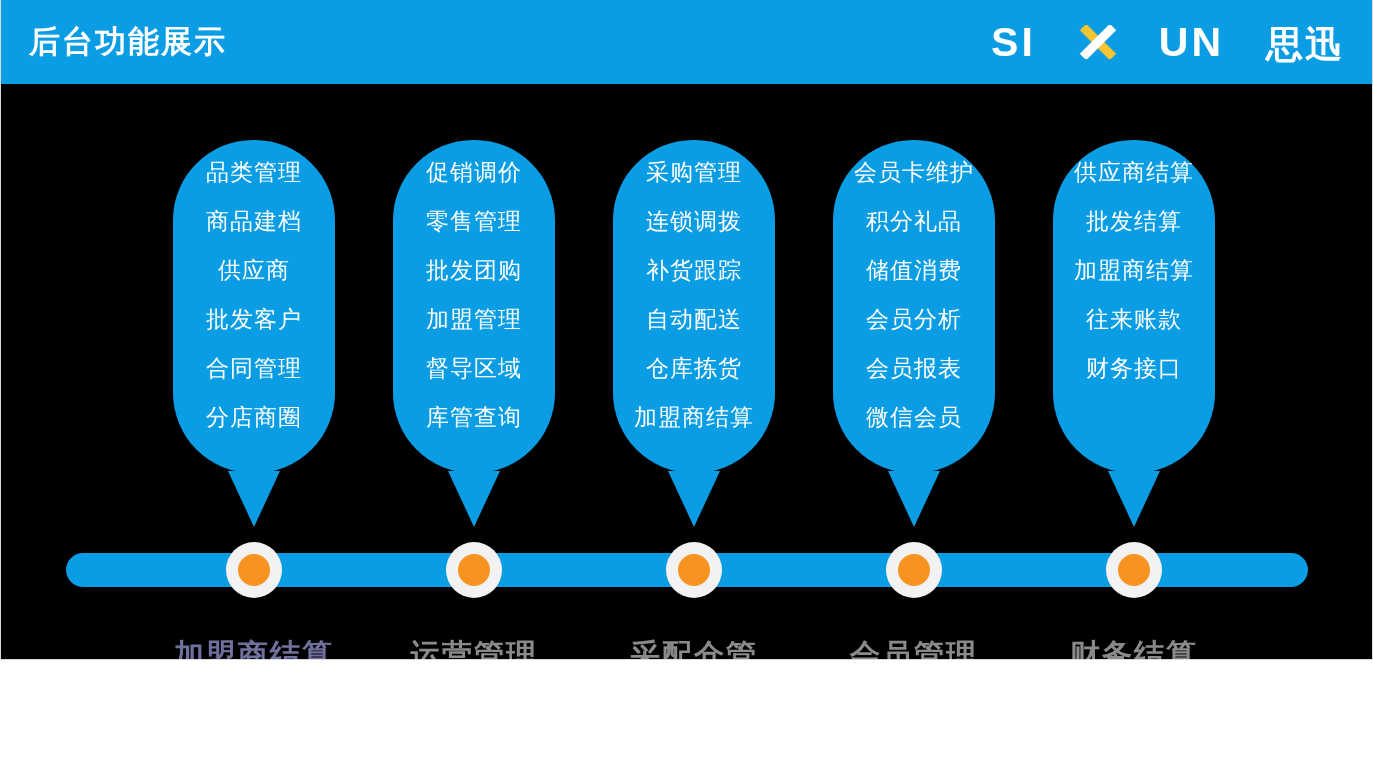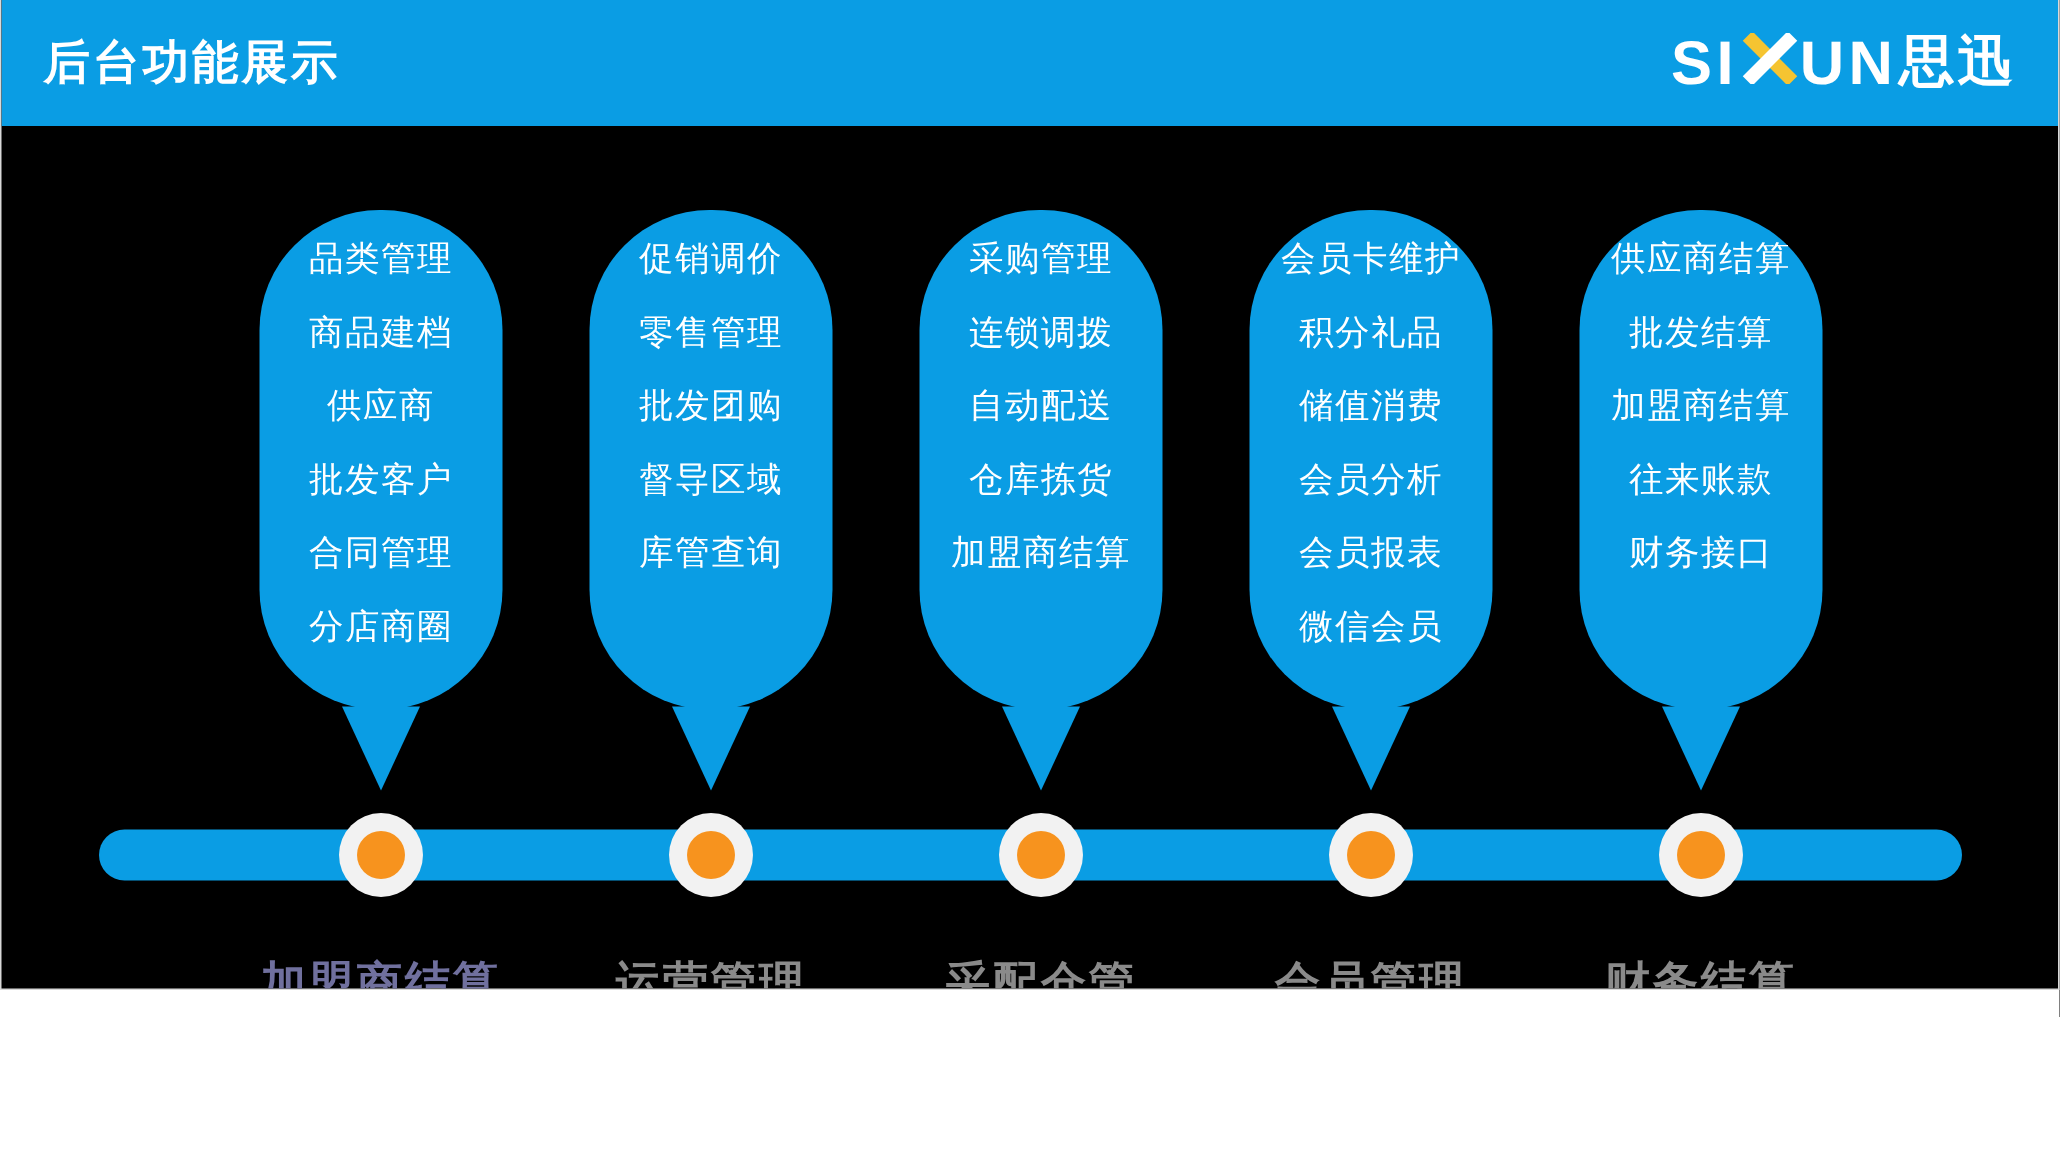--- a/index.html
+++ b/index.html
@@ -32,23 +32,24 @@
     padding:0 28px 0 28px;
   }
   .page-title{
     color:#fff;
     font-size:31px;
     font-weight:bold;
     letter-spacing:2px;
   }
   .logo{
     display:flex;
-    align-items:flex-start;
+    align-items:flex-end;
     color:#fff;
     font-weight:bold;
+    gap:41px;
   }
   .logo .latin{
     font-size:41px;
     letter-spacing:3px;
     line-height:1;
   }
   .logo .x-icon{
     display:inline-block;
     margin:0 1px 0 2px;
   }
@@ -175,33 +176,35 @@
           <div class="dot-ring">
             <div class="dot"></div>
           </div>
           <div class="category-label active">加盟商结算</div>
         </div>
         <div class="column">
           <div class="bubble">
             <div class="bubble-item">促销调价</div>
             <div class="bubble-item">零售管理</div>
             <div class="bubble-item">批发团购</div>
+            <div class="bubble-item">加盟管理</div>
             <div class="bubble-item">督导区域</div>
             <div class="bubble-item">库管查询</div>
           </div>
           <div class="tail"></div>
           <div class="dot-ring">
             <div class="dot"></div>
           </div>
           <div class="category-label">运营管理</div>
         </div>
         <div class="column">
           <div class="bubble">
             <div class="bubble-item">采购管理</div>
             <div class="bubble-item">连锁调拨</div>
+            <div class="bubble-item">补货跟踪</div>
             <div class="bubble-item">自动配送</div>
             <div class="bubble-item">仓库拣货</div>
             <div class="bubble-item">加盟商结算</div>
           </div>
           <div class="tail"></div>
           <div class="dot-ring">
             <div class="dot"></div>
           </div>
           <div class="category-label">采配仓管</div>
         </div>

